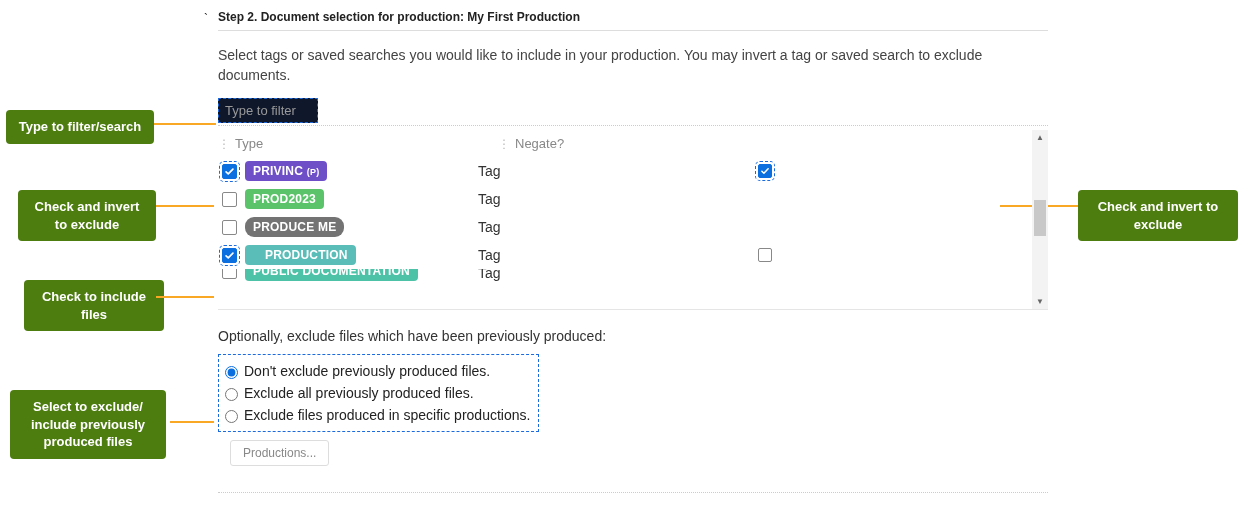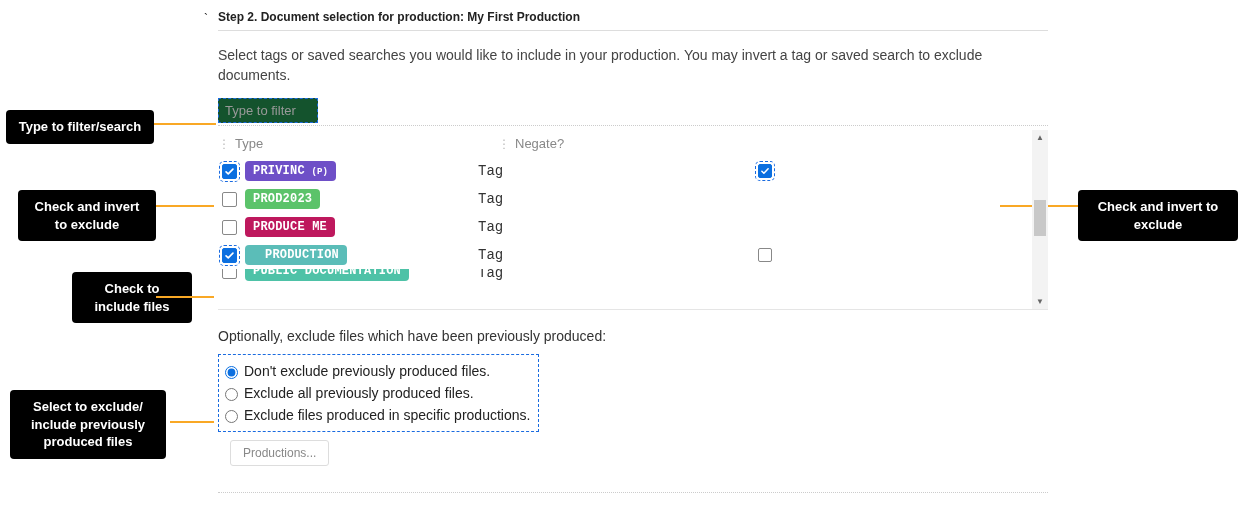--- a/index.html
+++ b/index.html
@@ -44,21 +44,21 @@
   }
   .filter-wrap {
     margin-bottom: 2px;
   }
   .filter-input {
     width: 100px;
     padding: 4px 6px;
     font-size: 13px;
     color: #999;
     border: 1px dashed #1a6be0;
-    background: #14532d;
+    background: #0f172a;
   }
   .filter-input::placeholder { color: #999; }
   .dotted-underline {
     border-bottom: 1px dotted #ccc;
     margin-top: 2px;
   }
   .table-wrap {
     position: relative;
     margin-top: 4px;
     border-bottom: 1px solid #e5e5e5;
@@ -81,21 +81,20 @@
   }
   .rows {
     height: 152px;
     overflow: hidden;
     position: relative;
   }
   .row {
     display: flex;
     align-items: center;
     padding: 4px 0;
-    font-family: Liberation Mono, monospace;
   }
   .row-cb {
     width: 15px;
     height: 15px;
     border: 1px solid #888;
     border-radius: 2px;
     margin: 0 8px 0 4px;
     display: inline-flex;
     align-items: center;
     justify-content: center;
@@ -211,21 +210,21 @@
     border-radius: 3px;
   }
   .bottom-dots {
     border-bottom: 1px dotted #ccc;
     margin-top: 26px;
   }
 
   
   .callout {
     position: absolute;
-    background: #000000;
+    background: #4d7c0f;
     color: #fff;
     font-weight: 600;
     font-size: 13px;
     text-align: center;
     padding: 8px 10px;
     border-radius: 4px;
     line-height: 1.35;
   }
   .connector {
     position: absolute;
@@ -235,21 +234,21 @@
 </style>
 </head>
 <body>
 
 <div class="callout" style="left:6px; top:110px; width:148px;">Type to filter/search</div>
 <div class="connector" style="left:154px; top:123px; width:62px;"></div>
 
 <div class="callout" style="left:18px; top:190px; width:138px;">Check and invert to exclude</div>
 <div class="connector" style="left:156px; top:205px; width:58px;"></div>
 
-<div class="callout" style="left:24px; top:272px; width:120px;margin-left:48px;">Check to include files</div>
+<div class="callout" style="left:24px; top:280px; width:140px;">Check to include files</div>
 <div class="connector" style="left:156px; top:296px; width:58px;"></div>
 
 <div class="callout" style="left:10px; top:390px; width:156px; white-space:pre-line;">Select to exclude/
 include previously produced files</div>
 <div class="connector" style="left:170px; top:421px; width:44px;"></div>
 
 <div class="callout" style="left:1078px; top:190px; width:160px;">Check and invert to exclude</div>
 <div class="connector" style="left:1000px; top:205px; width:78px;"></div>
 
 <div class="main">
@@ -291,21 +290,21 @@
           <div class="col-tag">
             <span class="row-cb"></span>
             <span class="tag-badge" style="background: rgb(91, 195, 106);">PROD2023</span>
           </div>
           <div class="col-type">Tag</div>
           <div class="col-negate"></div>
         </div>
         <div class="row">
           <div class="col-tag">
             <span class="row-cb"></span>
-            <span class="tag-badge" style="background: #be185d;">PRODUCE ME</span>
+            <span class="tag-badge" style="background: #737373; border-radius: 9px;">PRODUCE ME</span>
           </div>
           <div class="col-type">Tag</div>
           <div class="col-negate"></div>
         </div>
         <div class="row">
           <div class="col-tag">
             <span class="row-cb checked dashed">
               <svg viewBox="0 0 16 16">
                 <path d="M3 8.5 L6.2 11.5 L13 4.5" stroke="#fff" stroke-width="2.4" fill="none" stroke-linecap="round" stroke-linejoin="round"></path>
               </svg>

